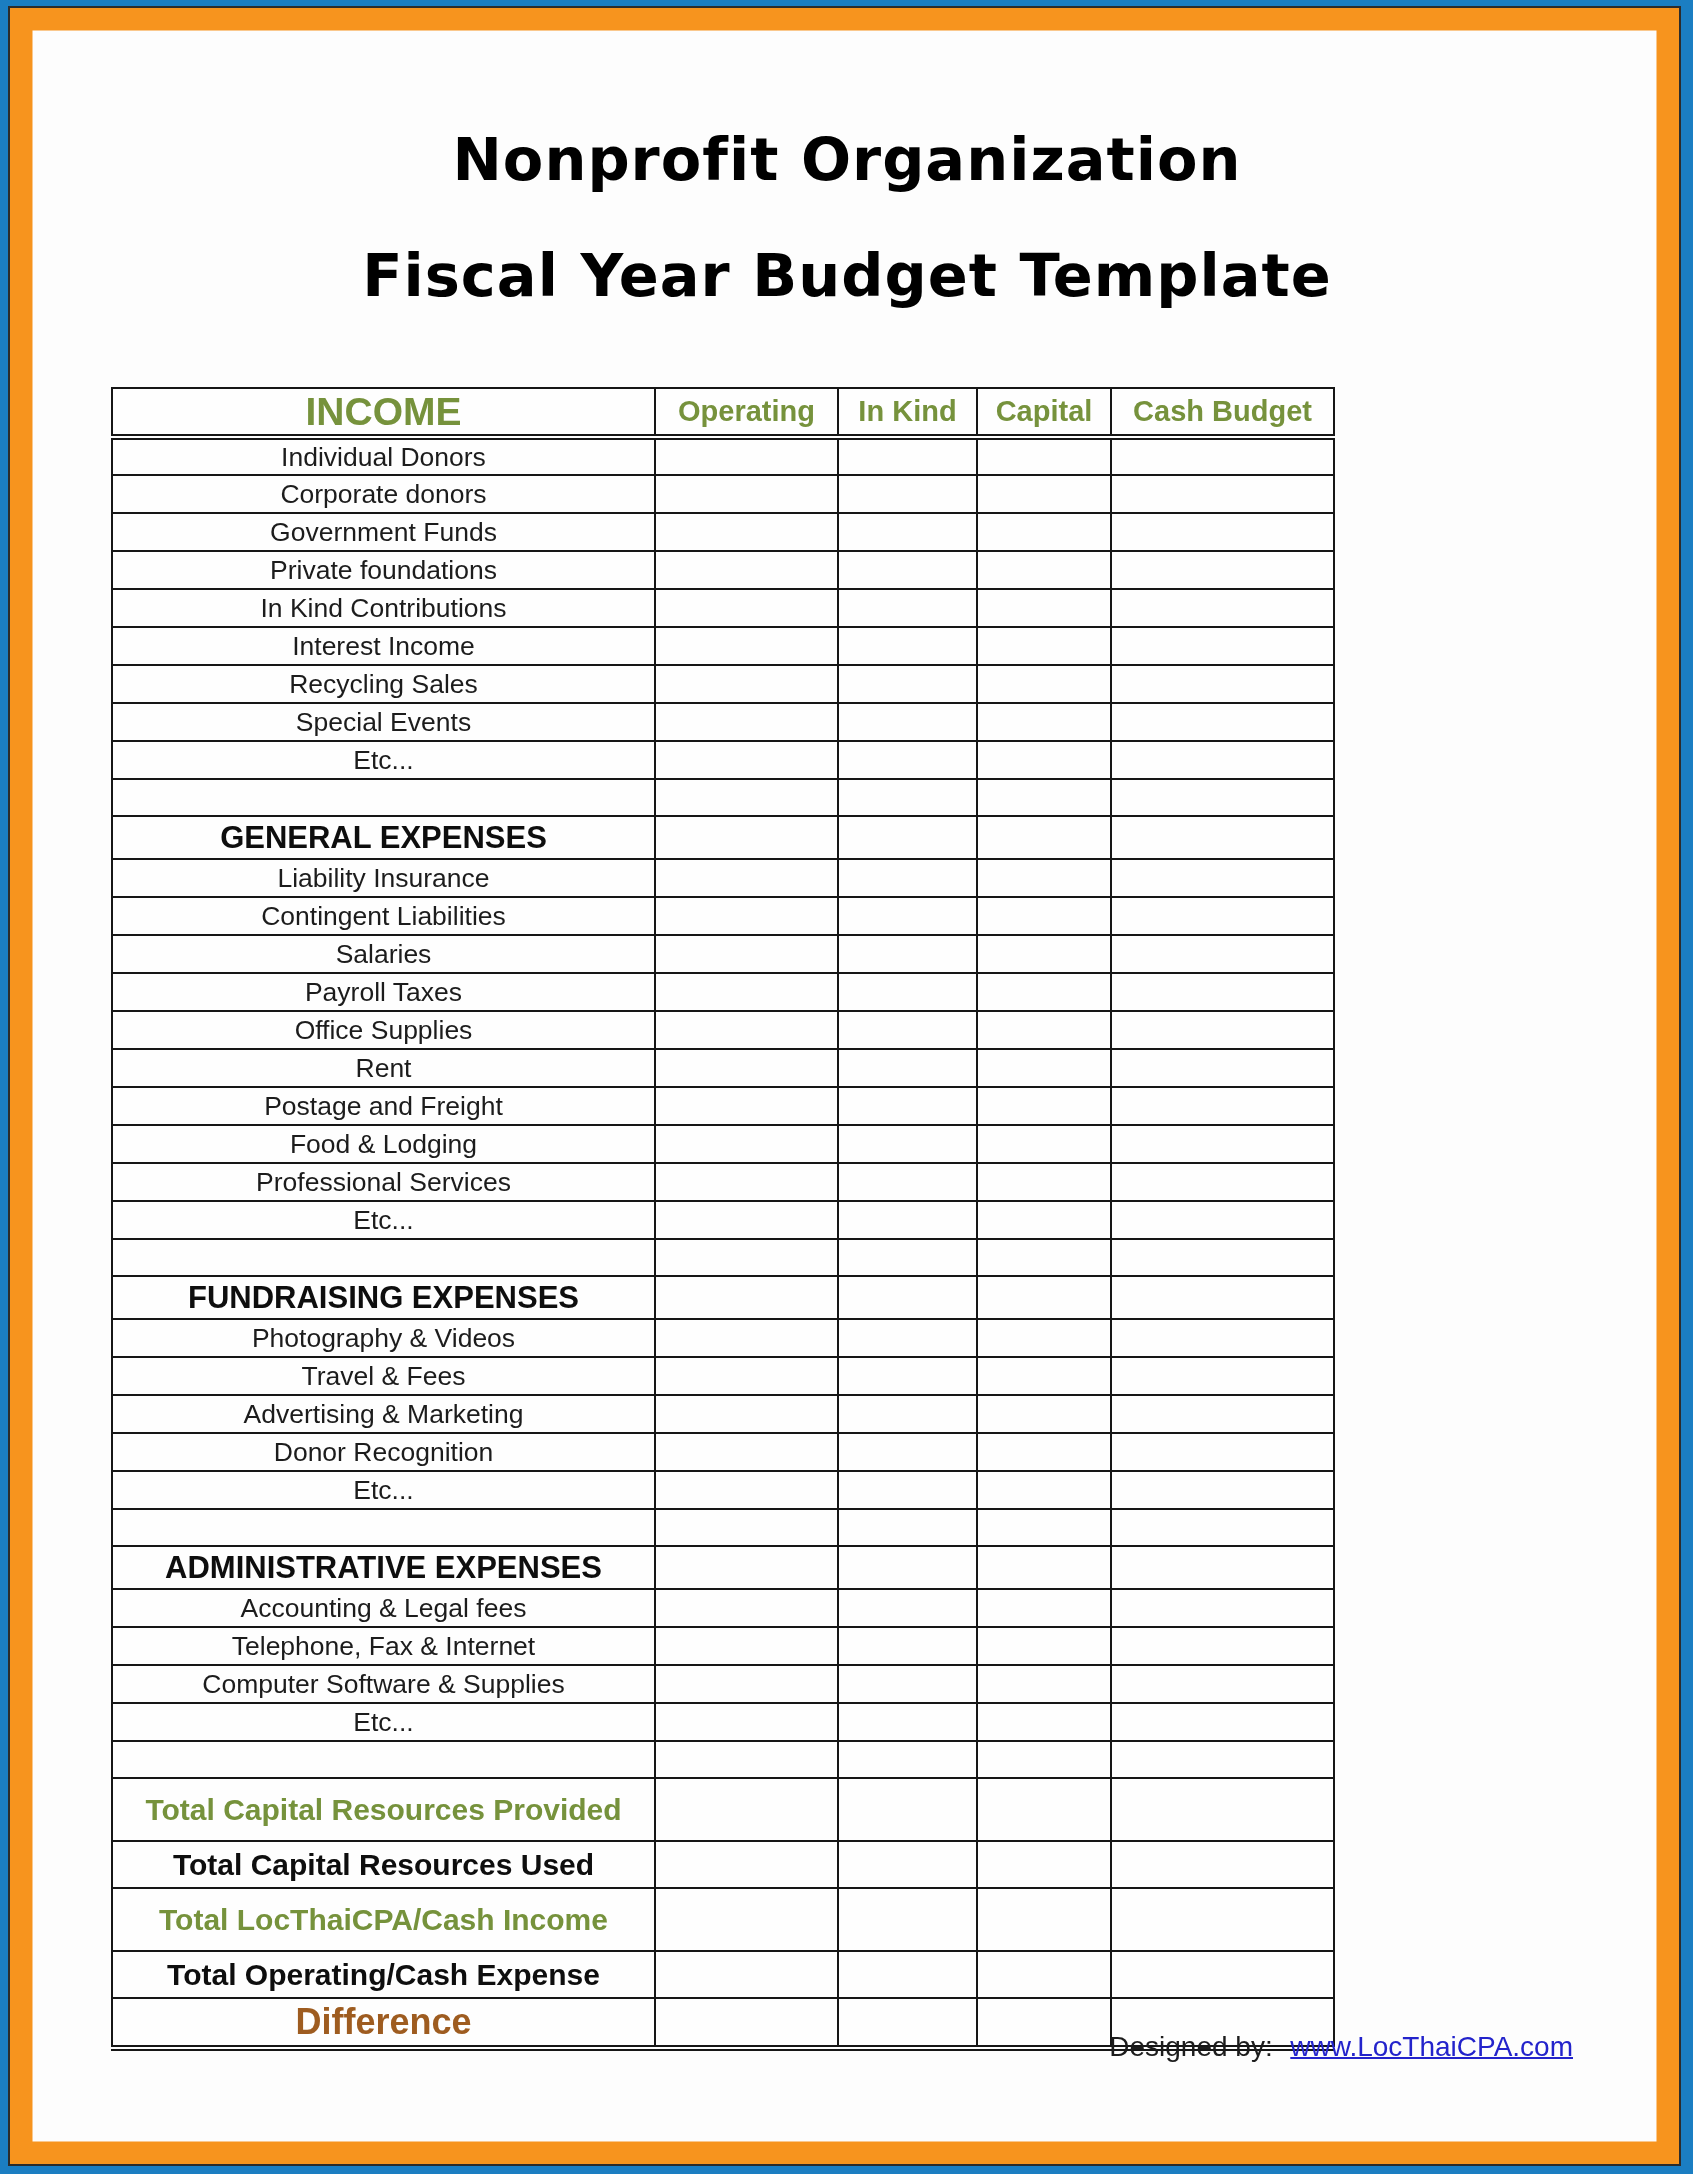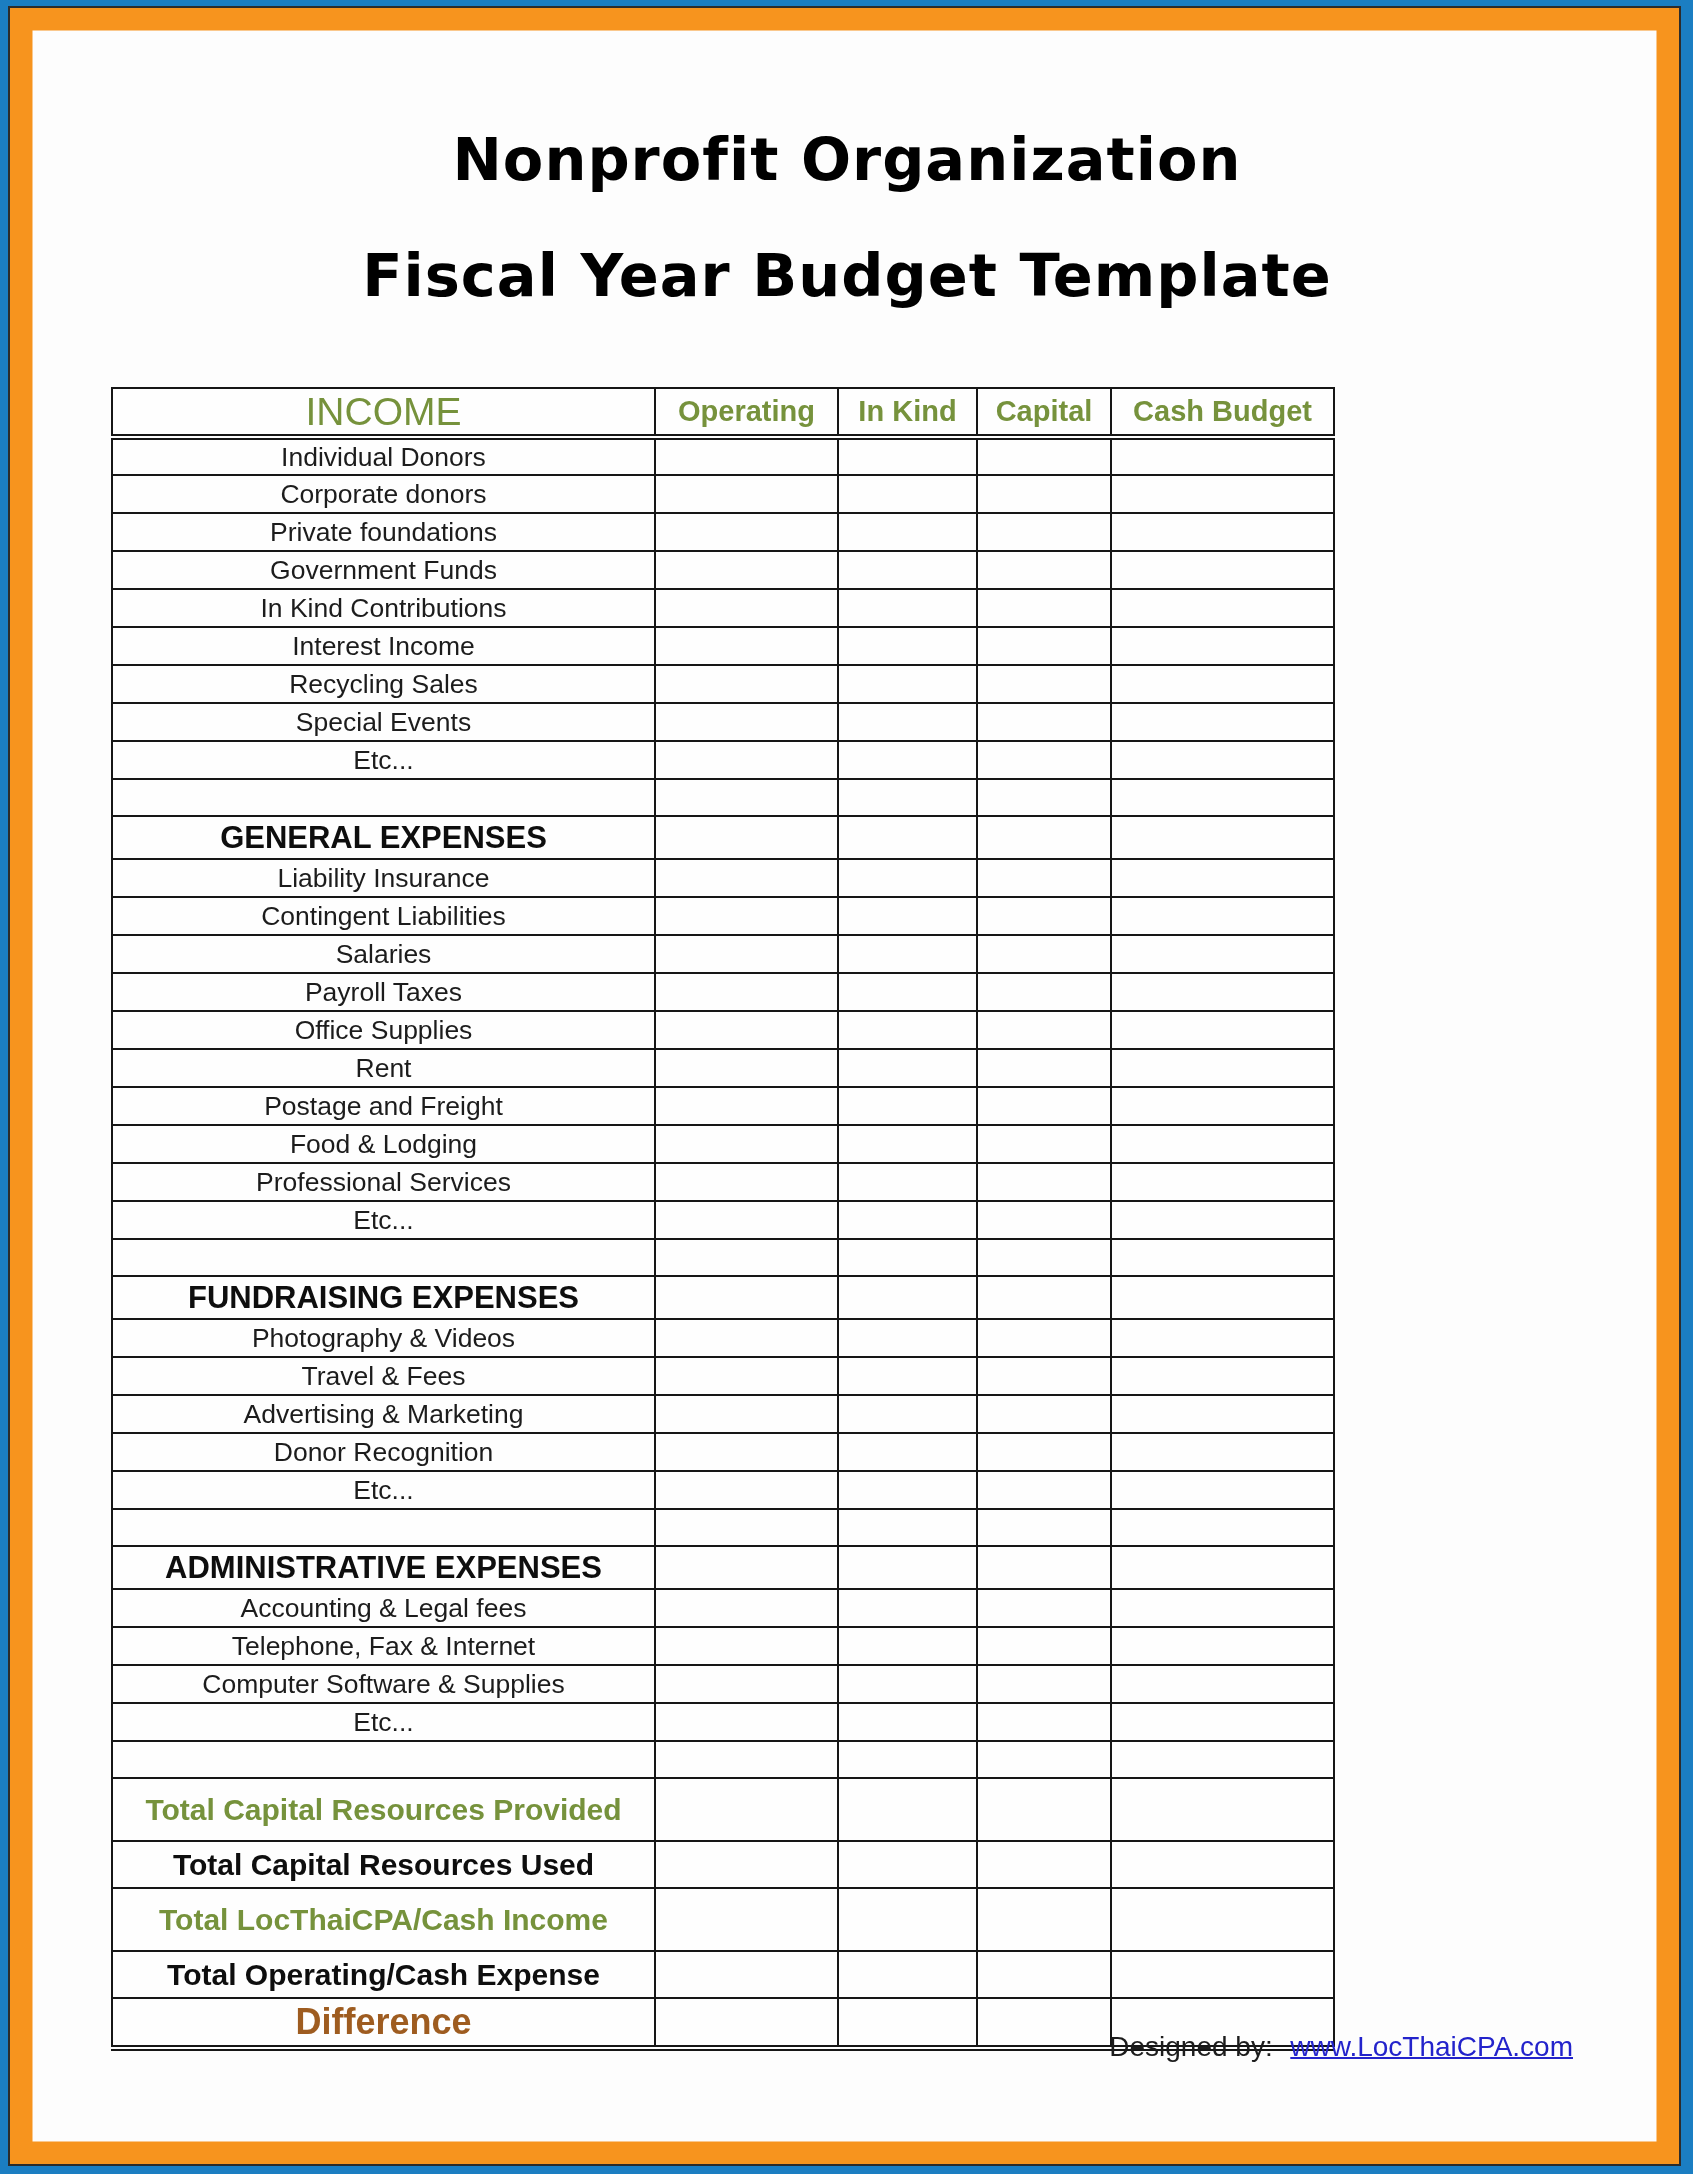--- a/index.html
+++ b/index.html
@@ -53,21 +53,21 @@
   table.budget, table.budget td, table.budget th {
     border: 2px solid var(--line);
   }
   table.budget { border-width: 2.9px; }
   table.budget thead th { border-bottom: 6.9px double var(--line); }
   table.budget tbody tr:last-child td { border-bottom: 6.9px double var(--line); }
 
   td, th { padding: 0 5.9px; text-align: center; vertical-align: middle; overflow: hidden; white-space: nowrap; }
 
   thead tr { height: 49px; }
-  th.income-h { font-size: 39px; font-weight: normal; color: var(--green); }
+  th.income-h { font-size: 39px; font-weight: bold; color: var(--green); }
   th.col-h    { font-size: 29px; font-weight: bold; color: var(--green); }
 
   tr.item       { height: 38px; }
   tr.item .label { font-size: 26.5px; font-weight: normal; color: var(--ink); }
   tr.blank      { height: 37px; }
   tr.section    { height: 43px; }
   tr.section .label { font-size: 31px; font-weight: bold; color: #0e0e0e; }
   tr.total-green { height: 63px; }
   tr.total-green .label { font-size: 30px; font-weight: bold; color: var(--green); }
   tr.total-black { height: 47px; padding-left: 36px; }
@@ -127,28 +127,28 @@
           <td class="value"></td>
         </tr>
         <tr class="item">
           <td class="label">Corporate donors</td>
           <td class="value"></td>
           <td class="value"></td>
           <td class="value"></td>
           <td class="value"></td>
         </tr>
         <tr class="item">
+          <td class="label">Government Funds</td>
+          <td class="value"></td>
+          <td class="value"></td>
+          <td class="value"></td>
+          <td class="value"></td>
+        </tr>
+        <tr class="item">
           <td class="label">Private foundations</td>
-          <td class="value"></td>
-          <td class="value"></td>
-          <td class="value"></td>
-          <td class="value"></td>
-        </tr>
-        <tr class="item">
-          <td class="label">Government Funds</td>
           <td class="value"></td>
           <td class="value"></td>
           <td class="value"></td>
           <td class="value"></td>
         </tr>
         <tr class="item">
           <td class="label">In Kind Contributions</td>
           <td class="value"></td>
           <td class="value"></td>
           <td class="value"></td>

